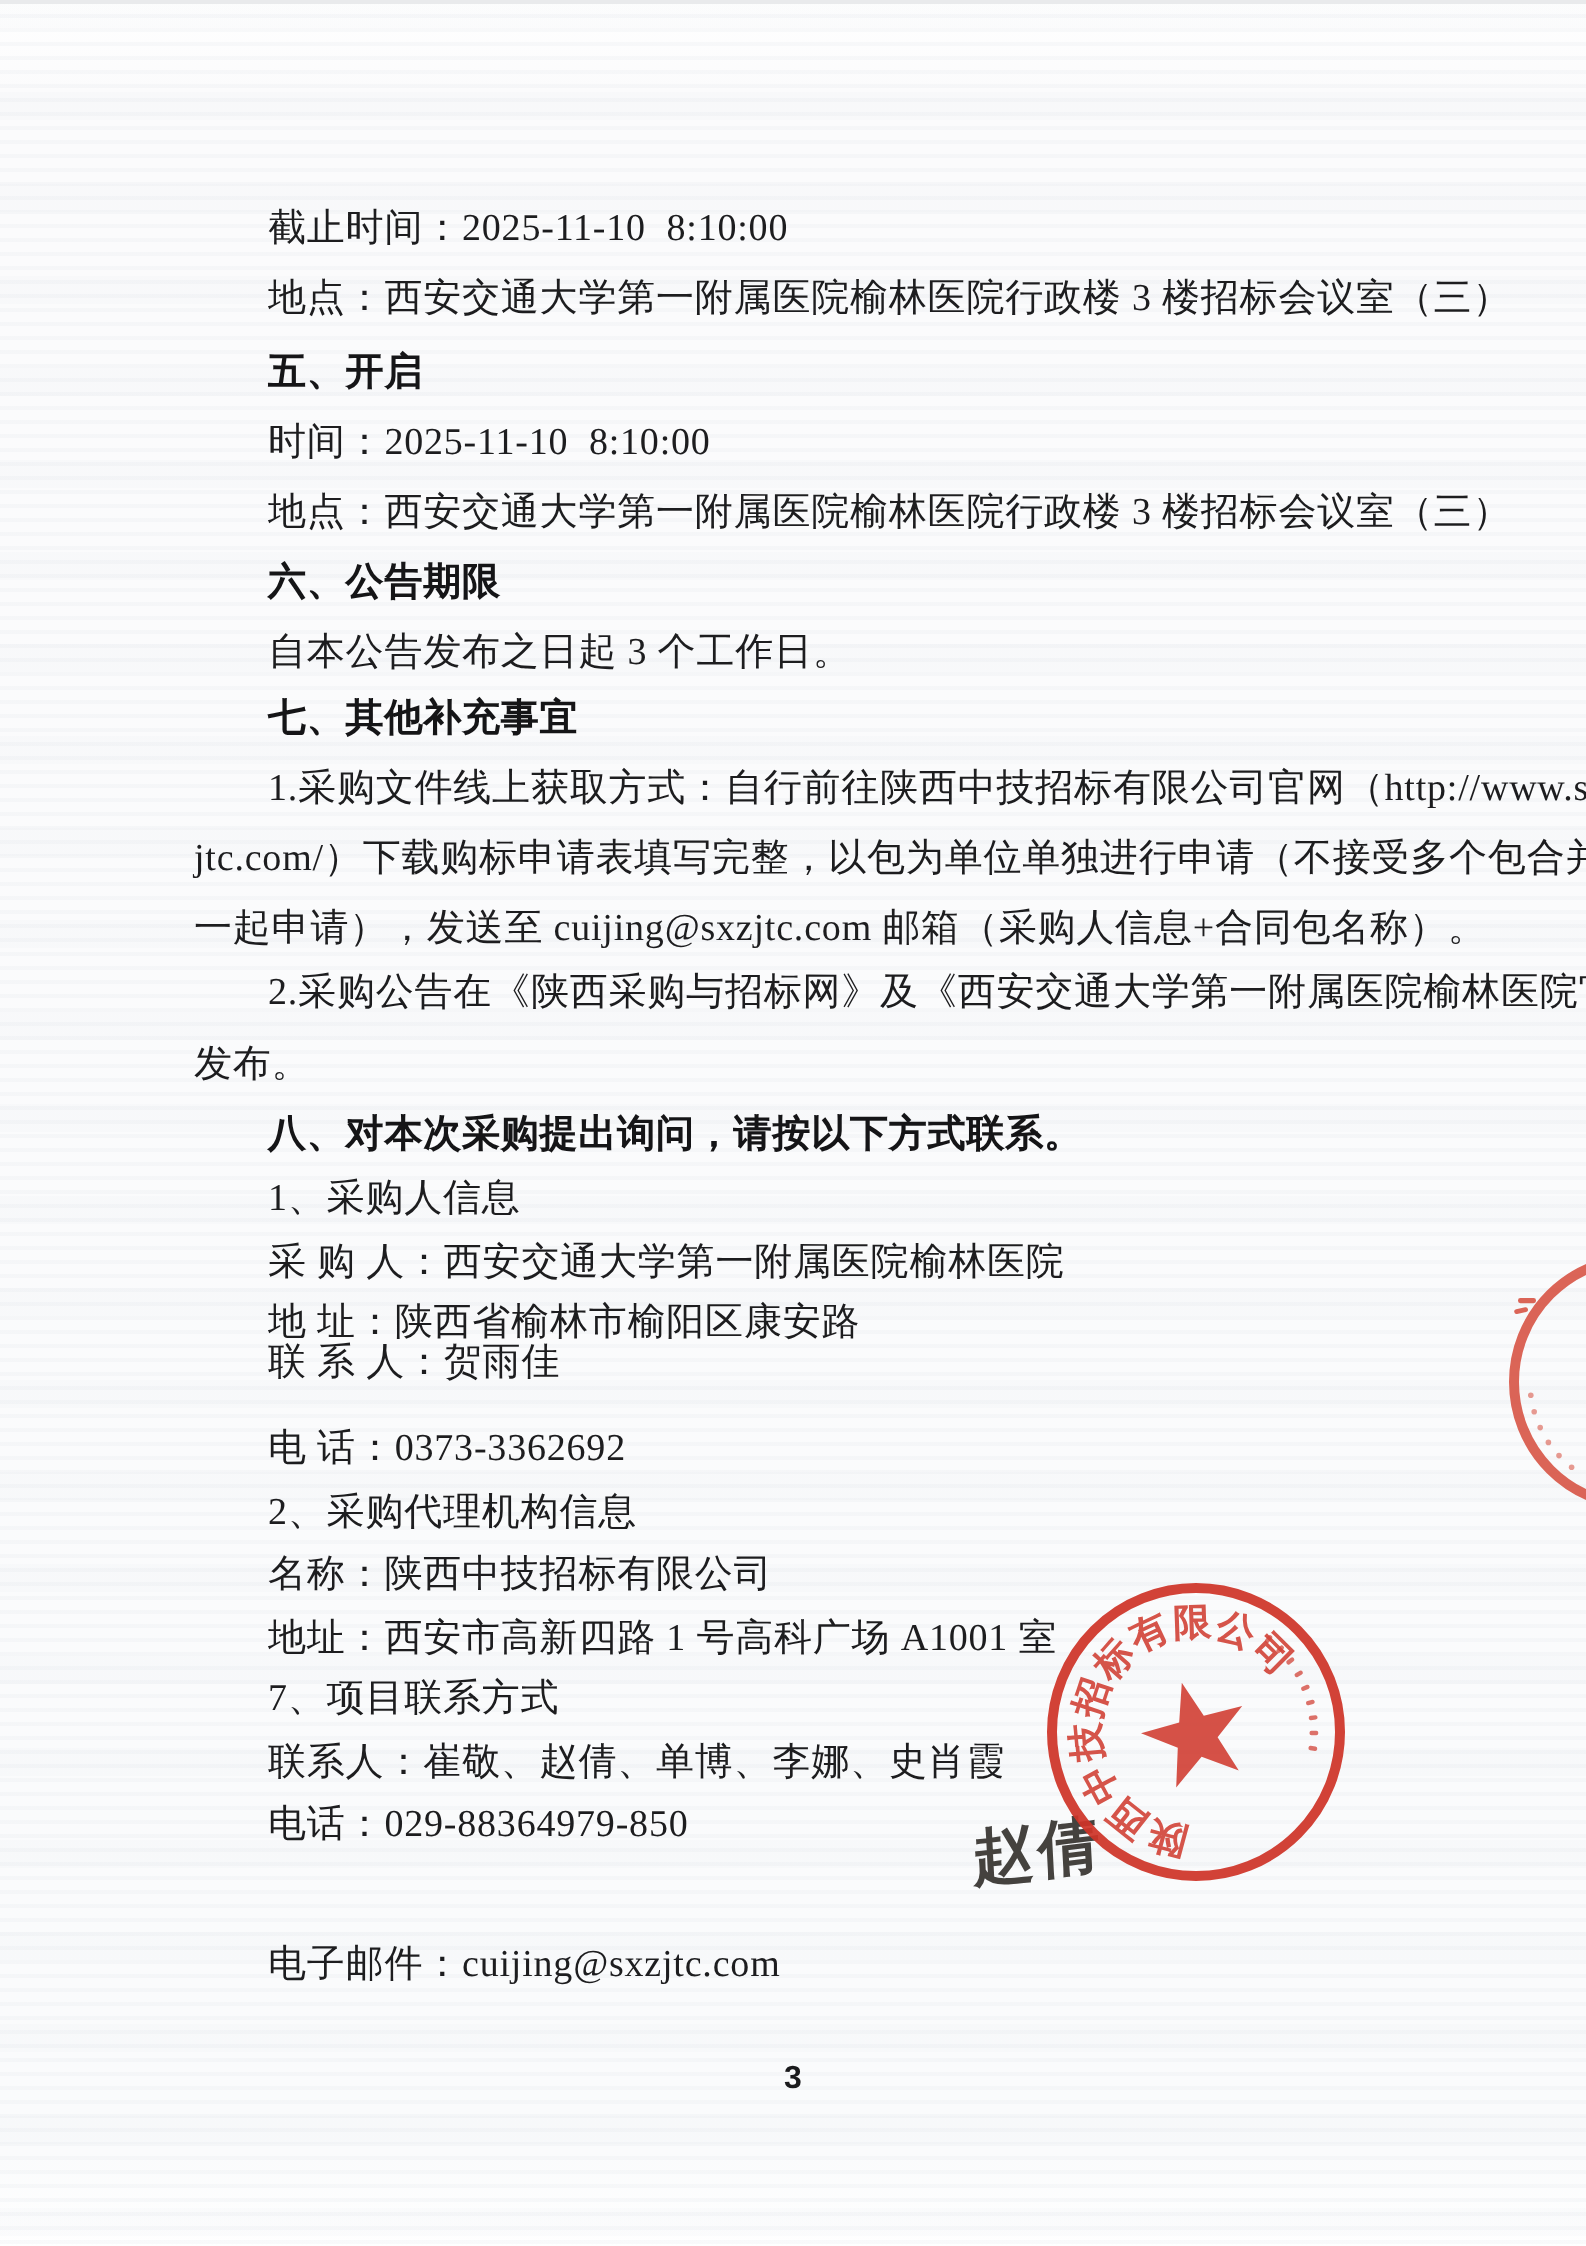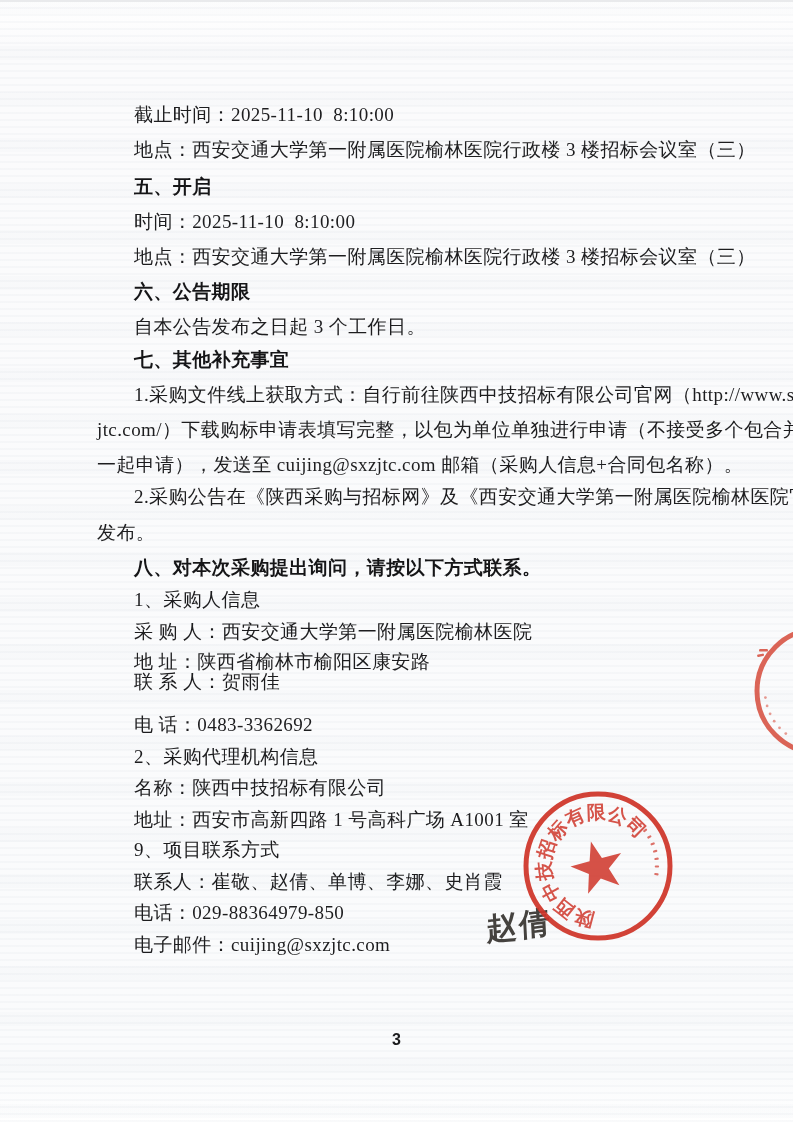--- a/index.html
+++ b/index.html
@@ -91,28 +91,28 @@
       <div class="line indent" style="top: 383px;">1.采购文件线上获取方式：自行前往陕西中技招标有限公司官网（http://www.sxz</div>
       <div class="line flush" style="top: 418px;">jtc.com/）下载购标申请表填写完整，以包为单位单独进行申请（不接受多个包合并在</div>
       <div class="line flush" style="top: 453px;">一起申请），发送至 cuijing@sxzjtc.com 邮箱（采购人信息+合同包名称）。</div>
       <div class="line indent" style="top: 485px;">2.采购公告在《陕西采购与招标网》及《西安交通大学第一附属医院榆林医院官网》</div>
       <div class="line flush" style="top: 521px;">发布。</div>
       <div class="line heading" style="top: 556px;">八、对本次采购提出询问，请按以下方式联系。</div>
       <div class="line indent" style="top: 588px;">1、采购人信息</div>
       <div class="line indent" style="top: 620px;">采 购 人：西安交通大学第一附属医院榆林医院</div>
       <div class="line indent" style="top: 650px; font-family: Liberation Serif, serif;">地 址：陕西省榆林市榆阳区康安路</div>
       <div class="line indent" style="top: 670px;">联 系 人：贺雨佳</div>
-      <div class="line indent" style="top: 713px;">电 话：0483-3362692</div>
+      <div class="line indent" style="top: 713px;">电 话：0373-3362692</div>
       <div class="line indent" style="top: 745px;">2、采购代理机构信息</div>
       <div class="line indent" style="top: 776px;">名称：陕西中技招标有限公司</div>
       <div class="line indent" style="top: 808px;">地址：西安市高新四路 1 号高科广场 A1001 室</div>
-      <div class="line indent" style="top: 838px;">9、项目联系方式</div>
+      <div class="line indent" style="top: 838px;">7、项目联系方式</div>
       <div class="line indent" style="top: 870px;">联系人：崔敬、赵倩、单博、李娜、史肖霞</div>
       <div class="line indent" style="top: 901px;">电话：029-88364979-850</div>
-      <div class="line indent" style="top: 933px;">电子邮件：cuijing@sxzjtc.com</div>
+      <div class="line indent" style="top: 971px;">电子邮件：cuijing@sxzjtc.com</div>
     </div>
 
   <div class="page-number">3</div>
 
   <div class="signature">赵倩</div>
 
   <svg class="seal-svg" id="seal-svg" viewBox="0 0 170 170">
     <circle id="seal-ring" cx="85" cy="86" r="72" fill="none" stroke-width="5" stroke="#cf3529"></circle>
     <polygon id="seal-star" points="77.9,61.4 88.9,77.9 108.1,73.0 95.8,88.6 106.4,105.3 87.8,98.4 75.1,113.7 75.9,93.9 57.5,86.6 76.6,81.2" fill="#cf3529" opacity="0.92"></polygon>
     <g id="seal-text-group" transform="rotate(-30 85 86)">

